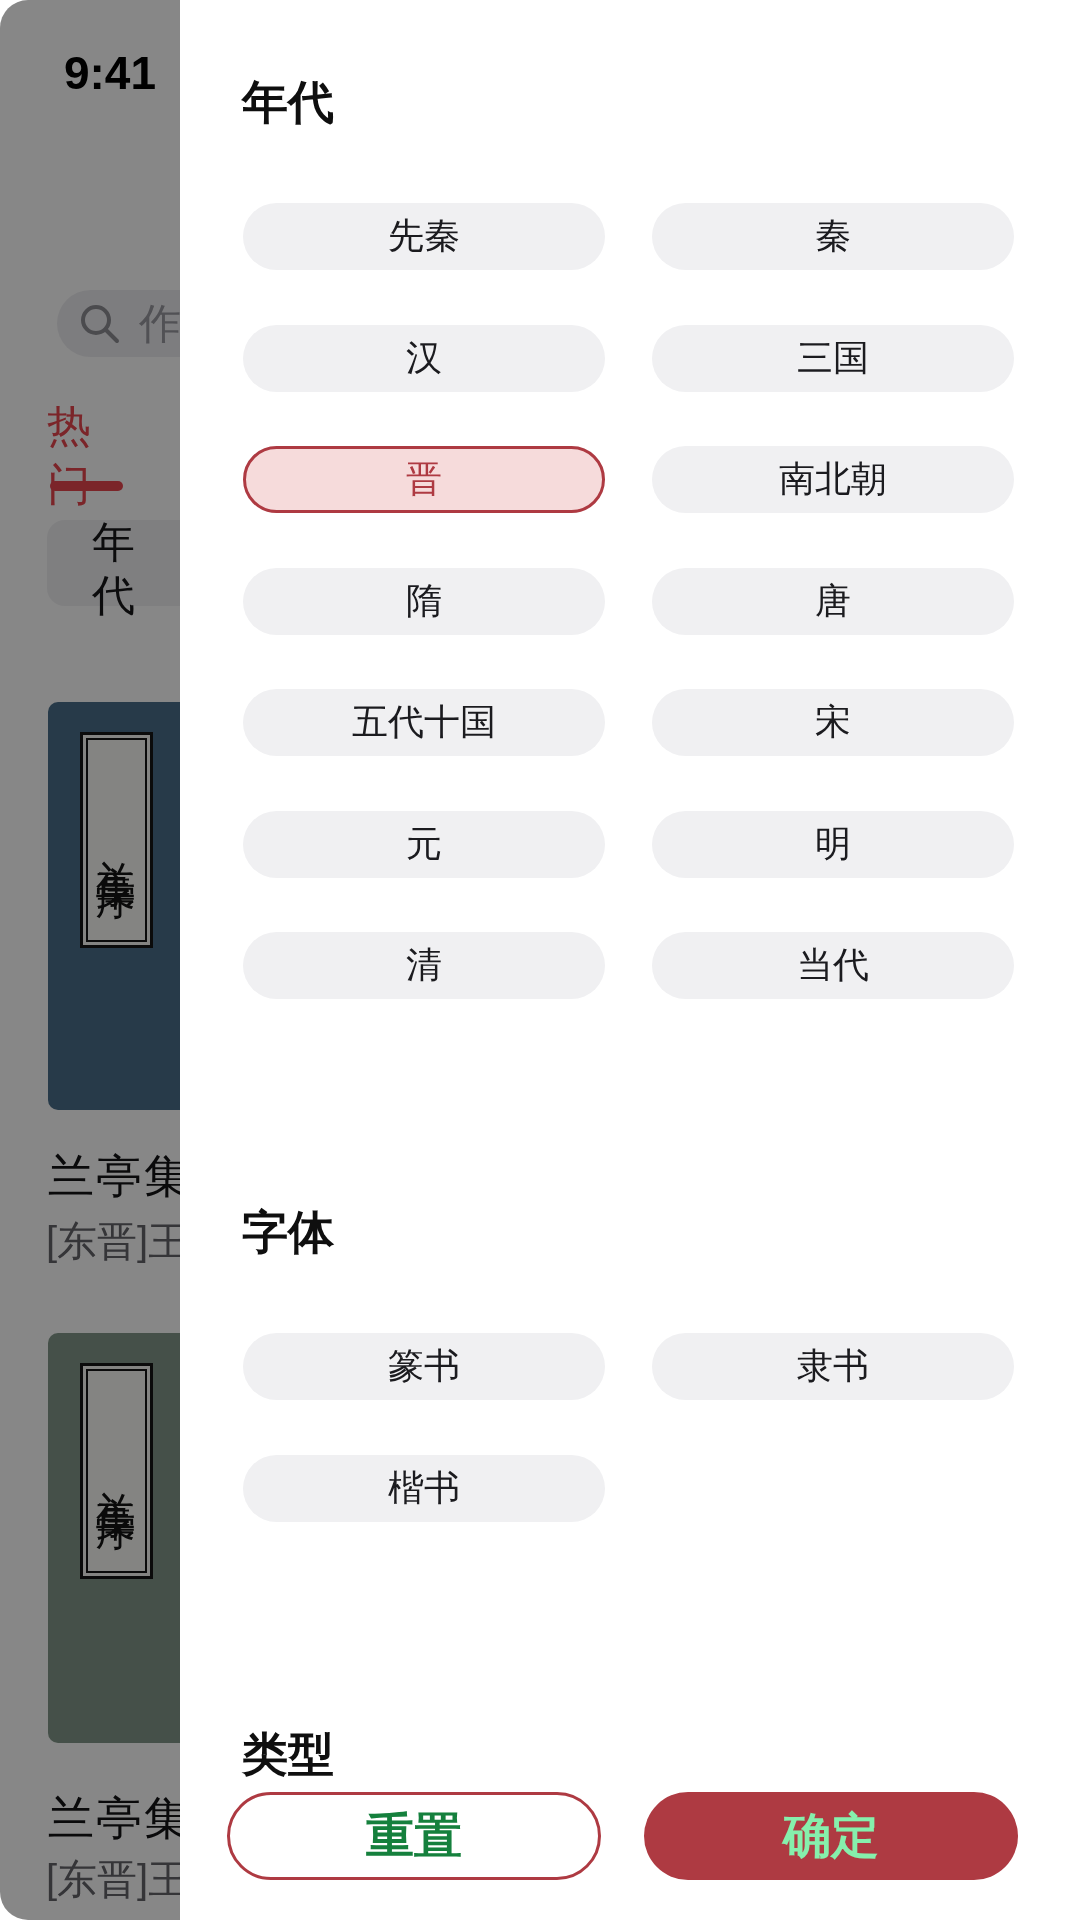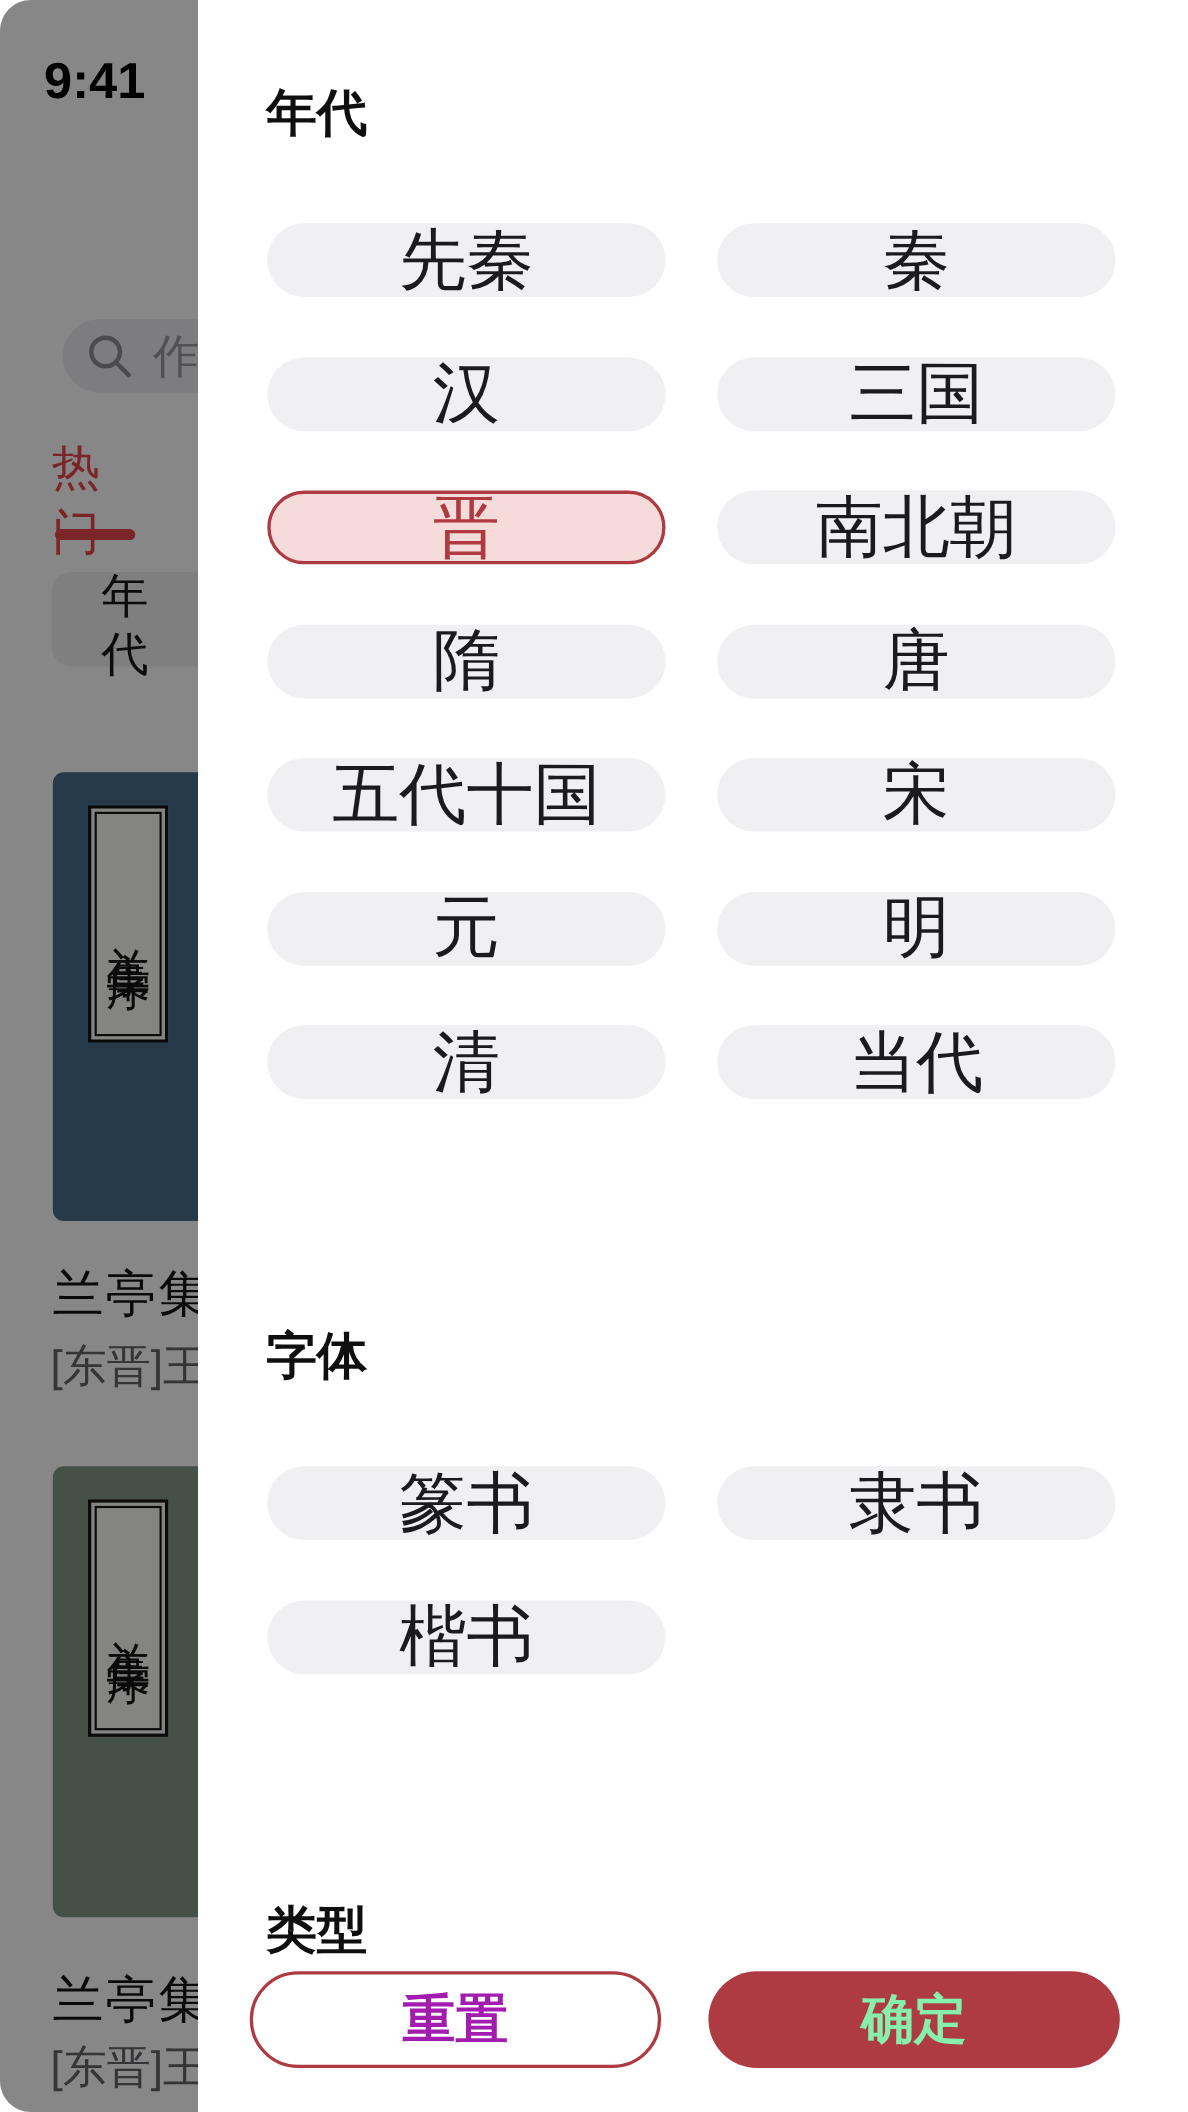--- a/index.html
+++ b/index.html
@@ -2,21 +2,21 @@
 <html><head>
 <meta charset="utf-8">
 <style>
   html,body{margin:0;padding:0;background:#ffffff;}
   *{box-sizing:border-box;font-family:"Liberation Sans","DejaVu Sans",sans-serif;}
   .screen{position:relative;width:1080px;height:1920px;background:#ffffff;overflow:hidden;}
 
   
   .page-wrap{position:absolute;inset:0;border-radius:28px 0 0 28px;overflow:hidden;}
   .page{position:absolute;inset:0;background:#ffffff;}
-  .status-time{position:absolute;left:40px;top:46px;width:140px;
+  .status-time{position:absolute;left:40px;top:46px;width:140px;text-align:center;
     font-size:46px;font-weight:700;color:#000;}
   .search-bar{position:absolute;left:57px;top:290px;width:560px;height:67px;
     background:#ededf0;border-radius:34px;display:flex;align-items:center;padding:0 14px 0 20px;}
   .search-icon{width:46px;height:46px;flex:0 0 auto;display:flex;align-items:center;justify-content:center;}
   .search-input{flex:1;border:none;outline:none;background:transparent;font-size:42px;color:#333;
     margin-left:14px;min-width:0;}
   .search-input::placeholder{color:#9a9aa0;}
   .tab-hot{position:absolute;left:47px;top:396px;width:50px;font-size:44px;line-height:59px;
     color:#e8464f;word-break:break-all;}
   .tab-underline{position:absolute;left:50px;top:481px;width:73px;height:10px;border-radius:5px;background:#e8464f;}
@@ -36,27 +36,27 @@
   .author-1{top:1214px;} .author-2{top:1852px;}
   .overlay{position:absolute;inset:0;background:rgba(0,0,0,0.47);}
 
   
   .drawer{position:absolute;left:180px;top:0;width:900px;height:1920px;background:#ffffff;z-index:10;}
   .section-title{position:absolute;left:62px;margin:0;font-size:46px;font-weight:700;color:#0f0f0f;line-height:52px;}
   .title-era{top:76px;} .title-font{top:1206px;} .title-type{top:1728px;}
   .pill-grid{position:absolute;left:63px;display:grid;grid-template-columns:362px 362px;
     column-gap:47px;row-gap:37.5px;grid-auto-rows:84px;}
   .grid-era{top:186px;} .grid-font{top:1316px;}
-  .pill{appearance:none;border:none;background:#f0f0f2;border-radius:42px;font-size:61px;color:#1b1b1f;
+  .pill{appearance:none;border:none;background:#f0f0f2;border-radius:42px;font-size:36px;color:#1b1b1f;
     display:flex;align-items:center;justify-content:center;padding:0;cursor:pointer;margin-top:17px;}
   .pill.selected{background:#f6dbdb;border:3px solid #ae3a42;color:#ae3a42;}
   .drawer-footer{position:absolute;left:0;right:0;top:1778px;bottom:0;background:#ffffff;}
   .btn{position:absolute;top:14px;width:374px;height:88px;border-radius:44px;font-size:48px;font-weight:700;
     display:flex;align-items:center;justify-content:center;cursor:pointer;}
-  .btn-reset{left:47px;background:#ffffff;border:3px solid #ae3a42;color:#a21caf;}
+  .btn-reset{left:47px;background:#ffffff;border:3px solid #ae3a42;color:#15803d;}
   .btn-confirm{left:464px;background:#ae3a42;border:none;color:#86efac;}
 </style>
 </head>
 <body>
 
 <div class="screen">
 
   <div class="page-wrap">
     <div class="page">
 

